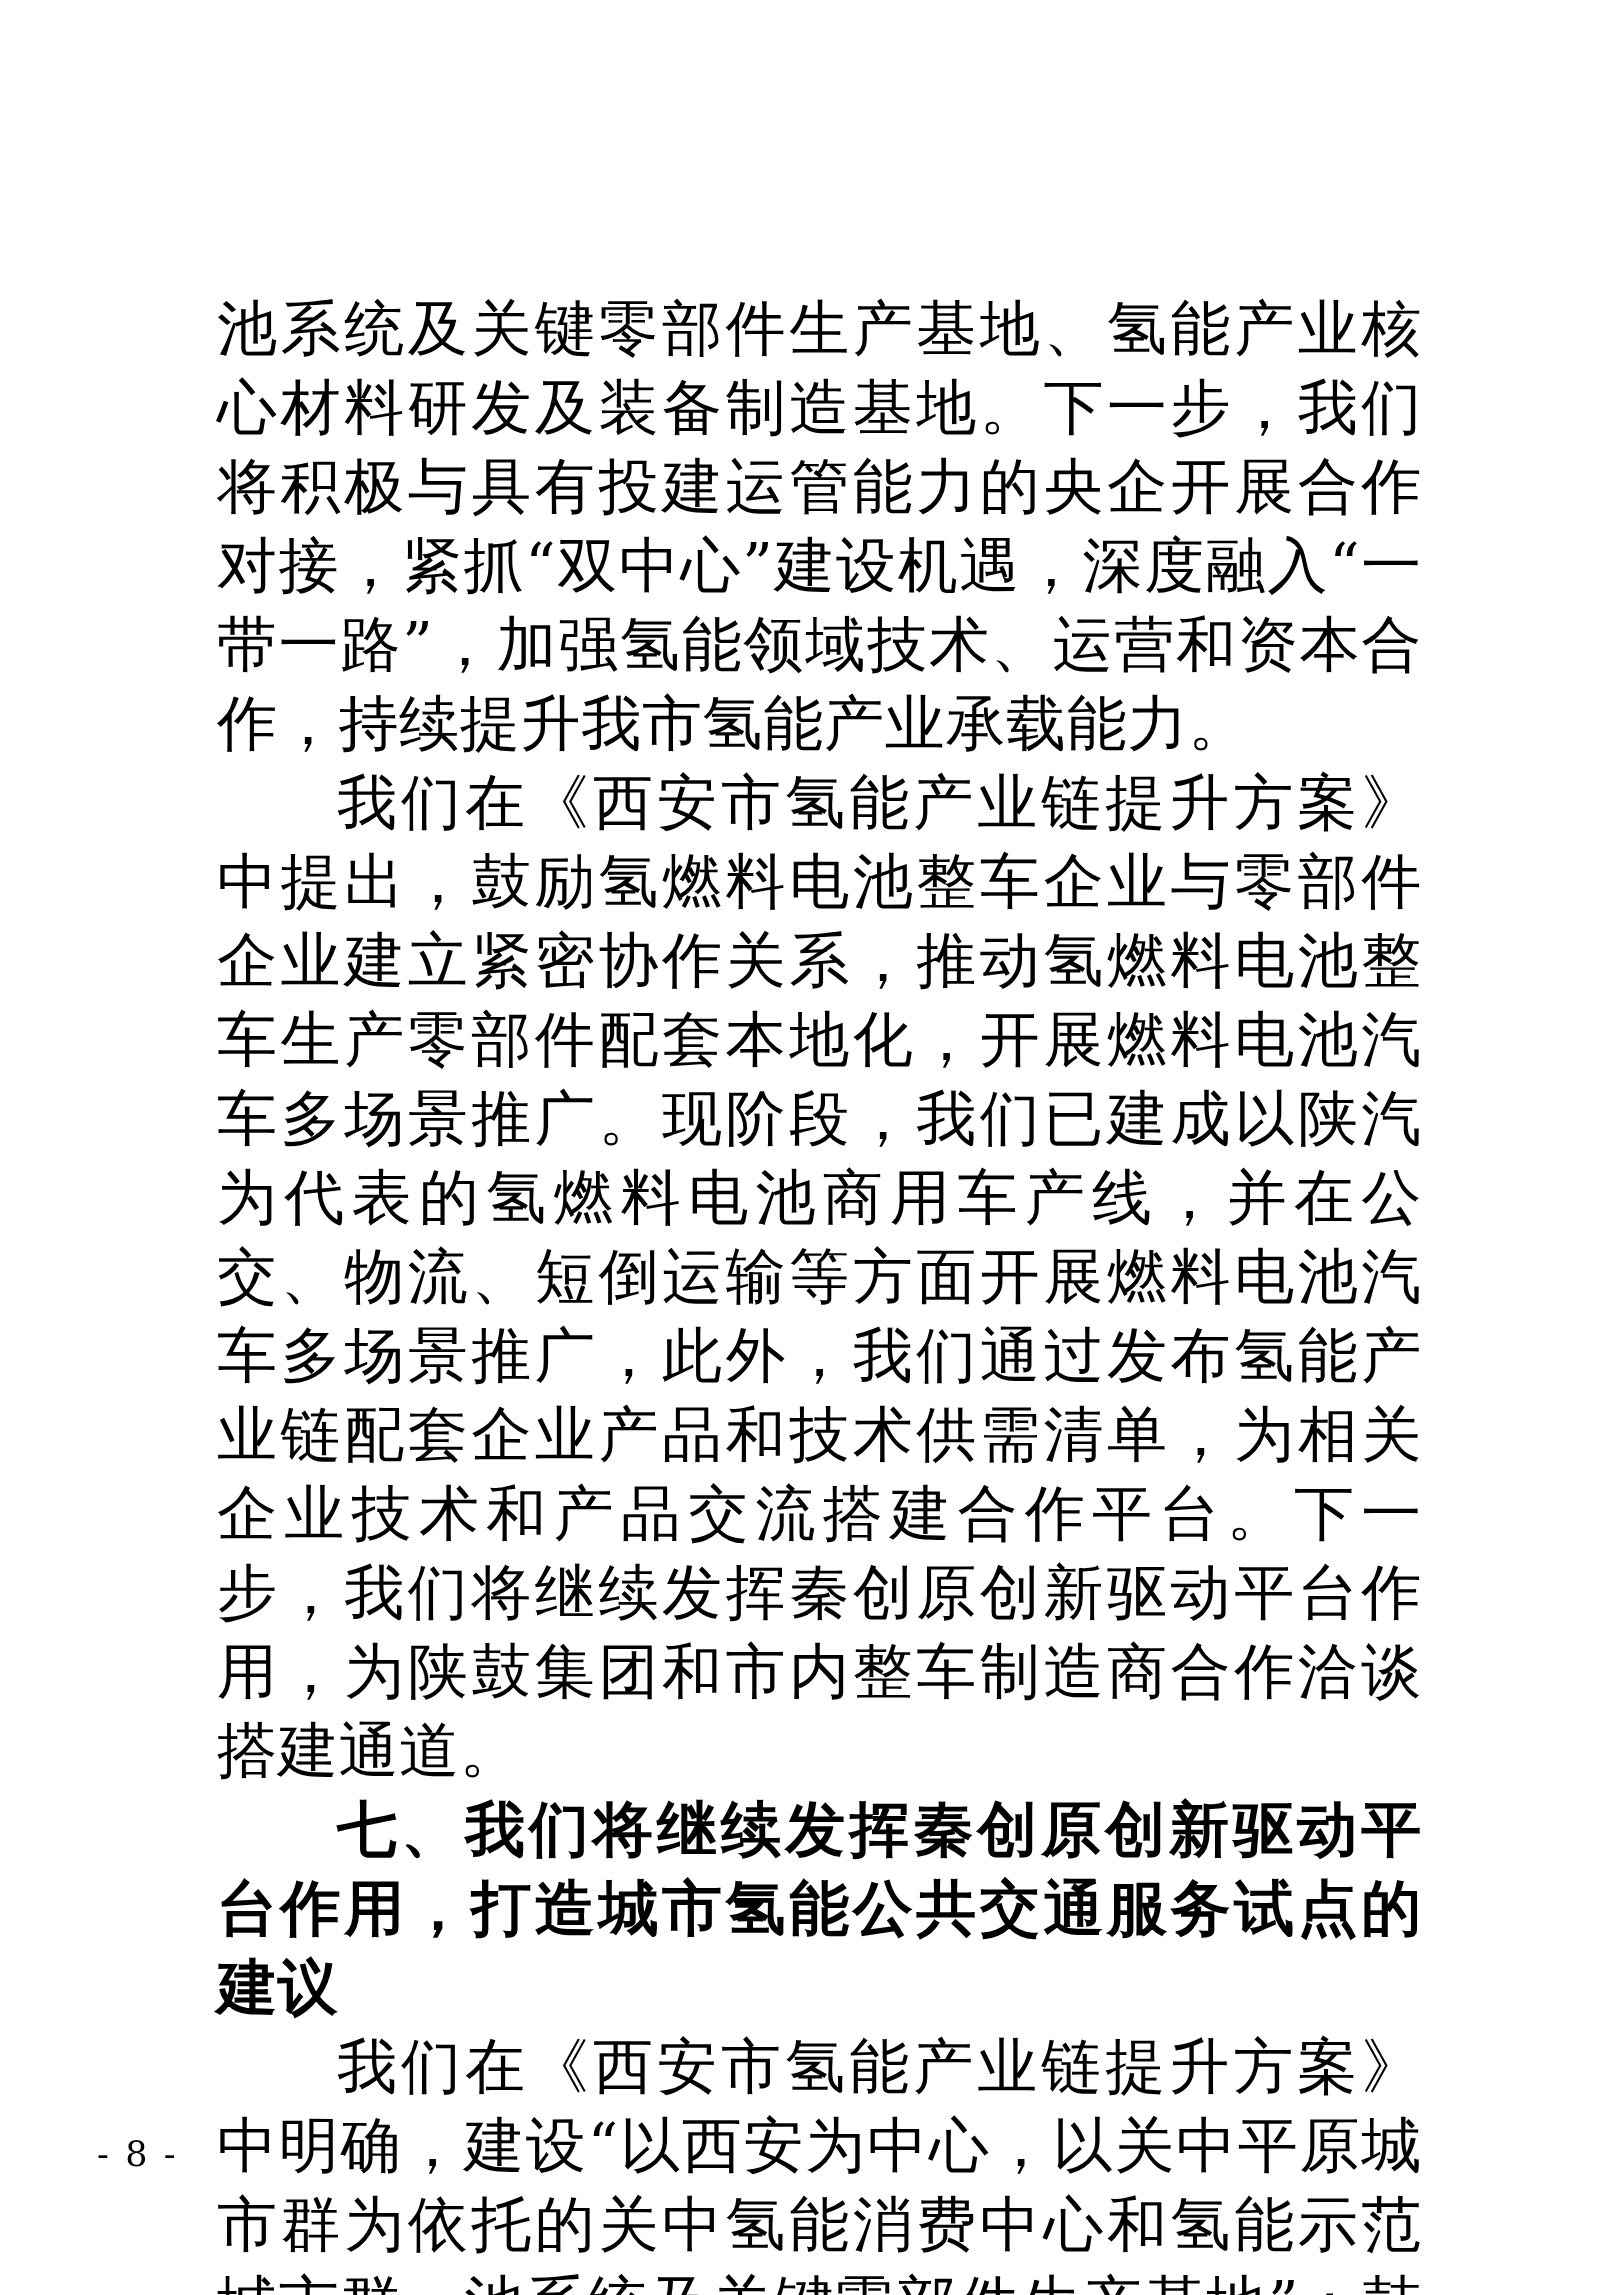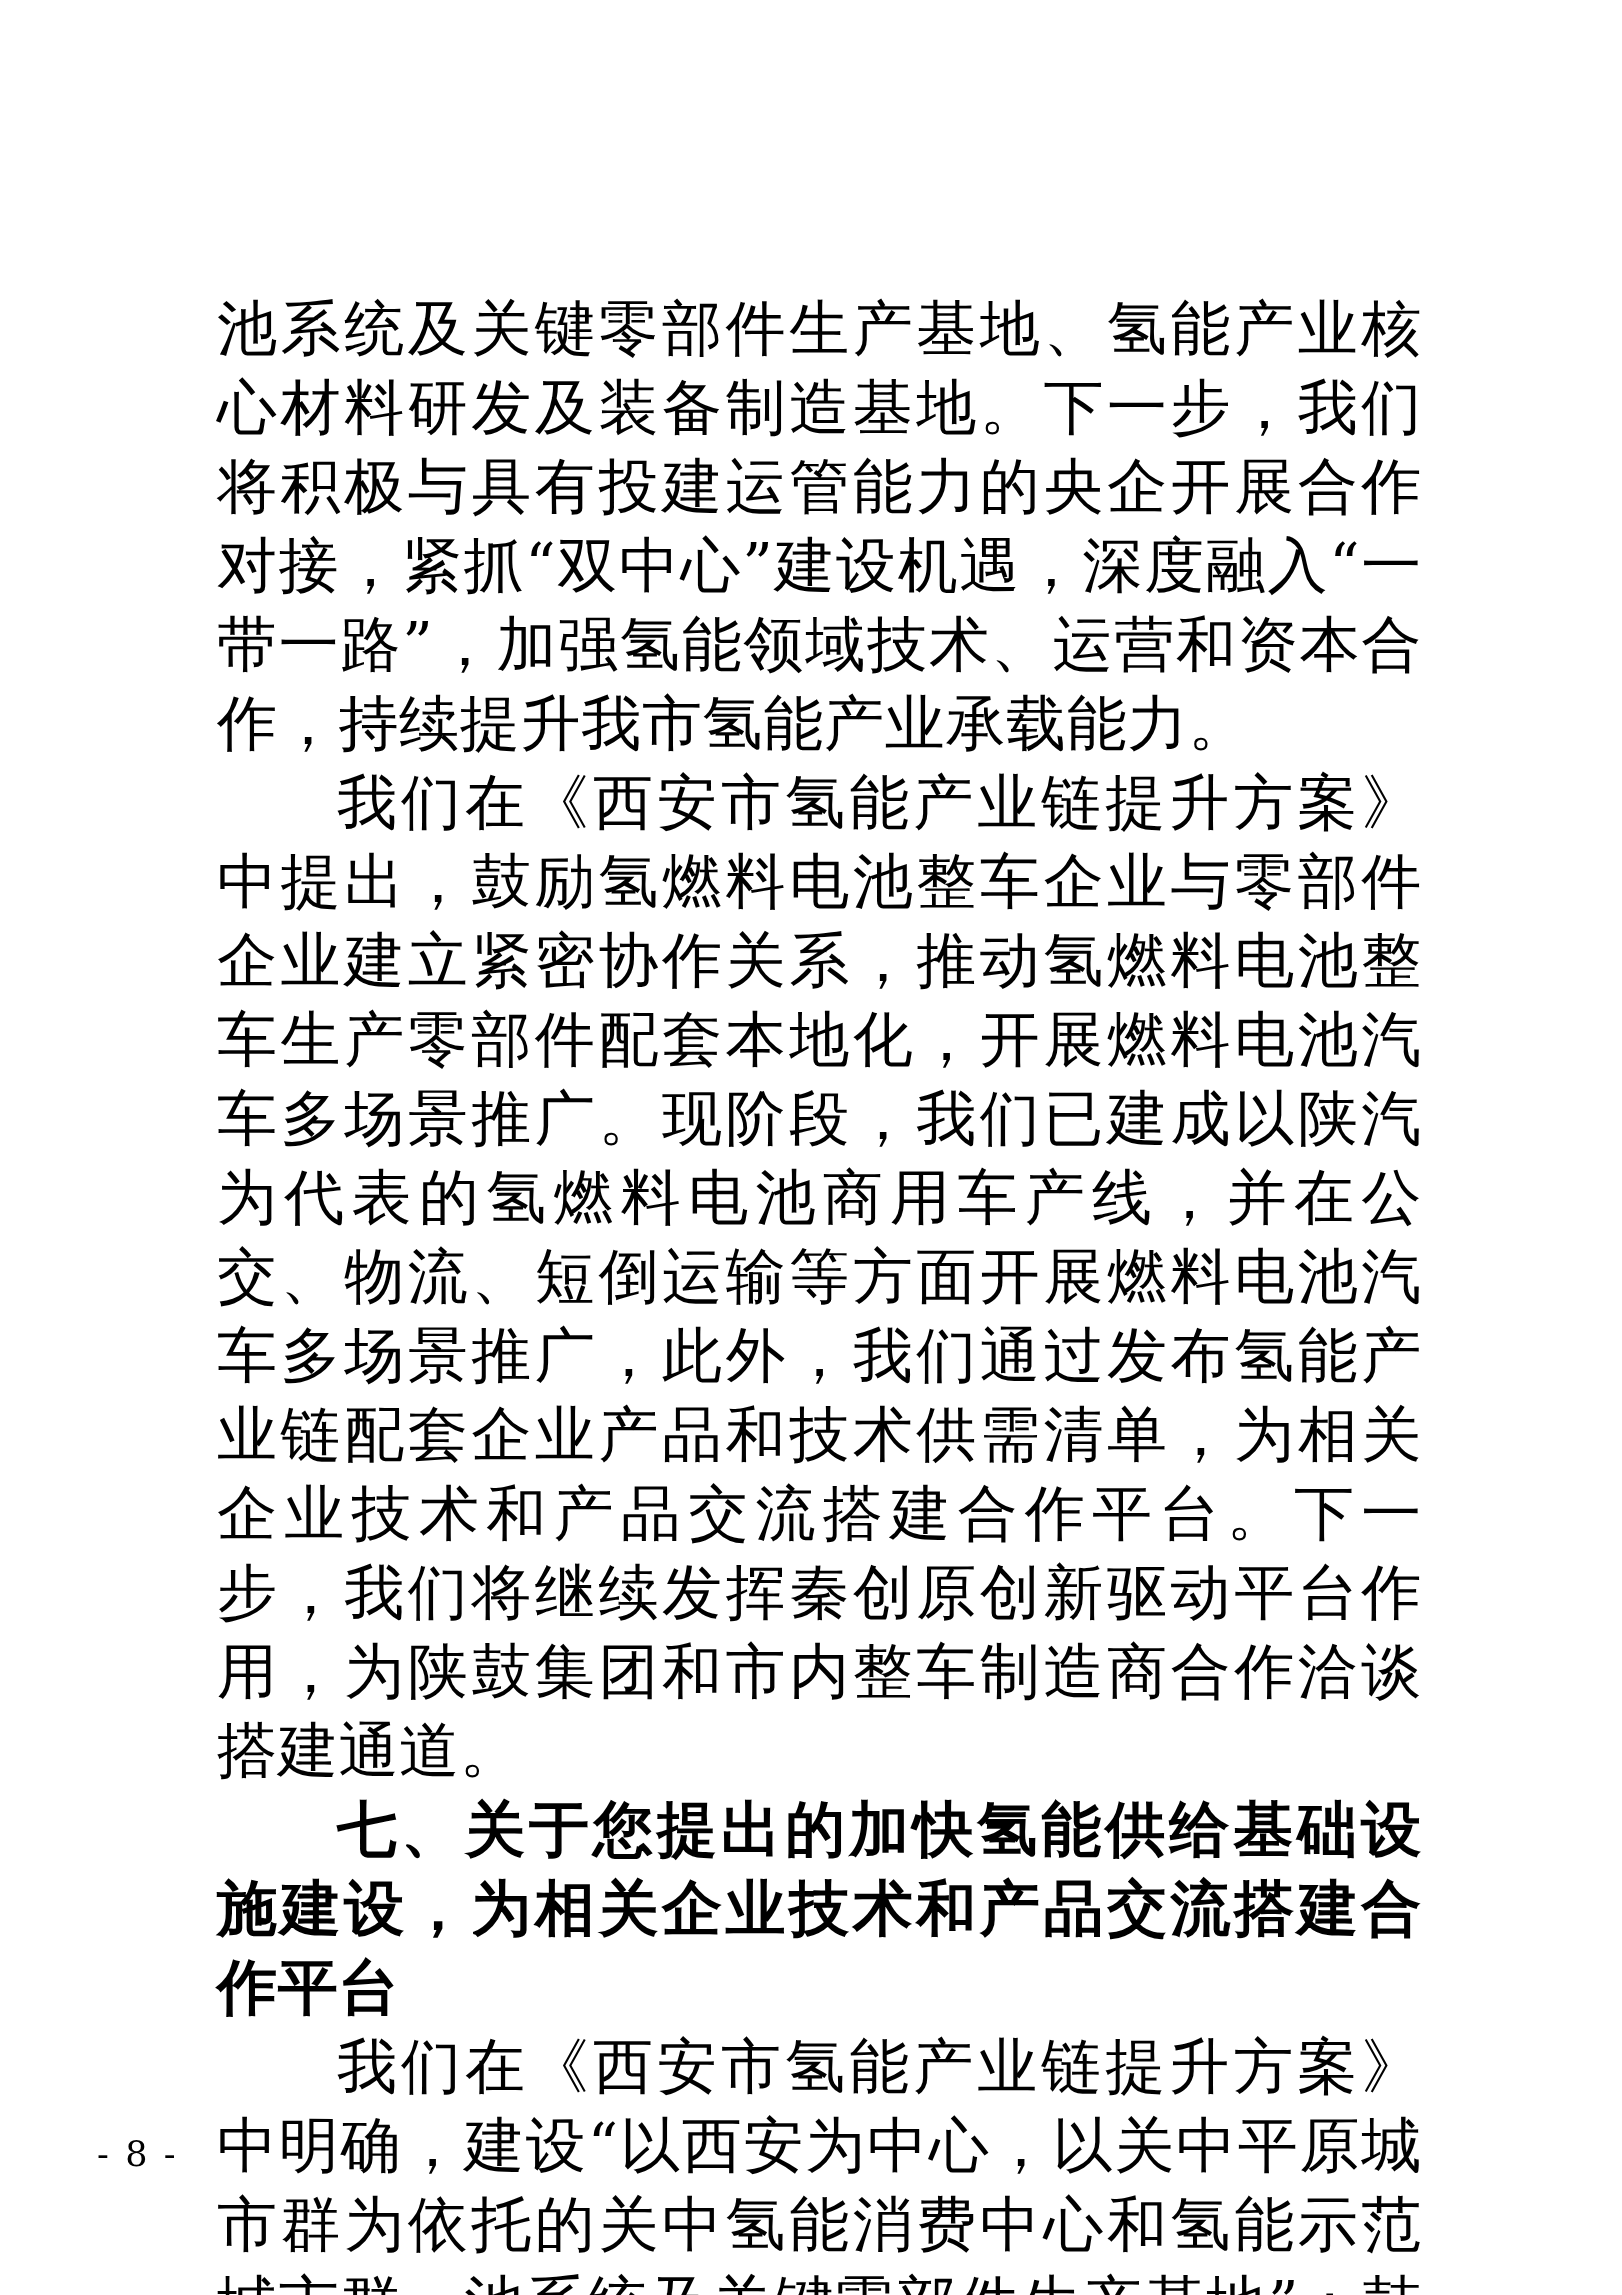--- a/index.html
+++ b/index.html
@@ -58,21 +58,21 @@
 
 <div class="page">
 
   <div class="content">
 
     <p class="para no-indent">池系统及关键零部件生产基地、氢能产业核心材料研发及装备制造基地。下一步，我们将积极与具有投建运管能力的央企开展合作对接，紧抓“双中心”建设机遇，深度融入“一带一路”，加强氢能领域技术、运营和资本合作，持续提升我市氢能产业承载能力。</p>
 
 
     <p class="para">我们在《西安市氢能产业链提升方案》中提出，鼓励氢燃料电池整车企业与零部件企业建立紧密协作关系，推动氢燃料电池整车生产零部件配套本地化，开展燃料电池汽车多场景推广。现阶段，我们已建成以陕汽为代表的氢燃料电池商用车产线，并在公交、物流、短倒运输等方面开展燃料电池汽车多场景推广，此外，我们通过发布氢能产业链配套企业产品和技术供需清单，为相关企业技术和产品交流搭建合作平台。下一步，我们将继续发挥秦创原创新驱动平台作用，为陕鼓集团和市内整车制造商合作洽谈搭建通道。</p>
 
-    <p class="heading">七、关于您提出的加快氢能供给基础设施建设，为相关企业技术和产品交流搭建合作平台</p>
+    <p class="heading">七、我们将继续发挥秦创原创新驱动平台作用，打造城市氢能公共交通服务试点的建议</p>
 
     <p class="para">我们在《西安市氢能产业链提升方案》中明确，建设“以西安为中心，以关中平原城市群为依托的关中氢能消费中心和氢能示范城市群，池系统及关键零部件生产基地”；鼓励符合条件的加油（气）站布局加氢装置，优先在用氢项目、交通枢纽、氢源地</p>
 
   </div>
 
   <div class="page-number">- 8 -</div>
 
 </div>
 
 

